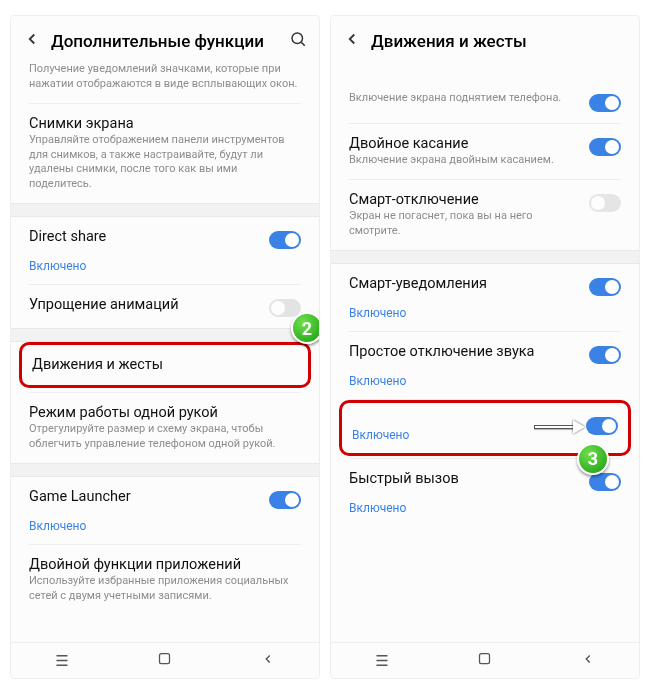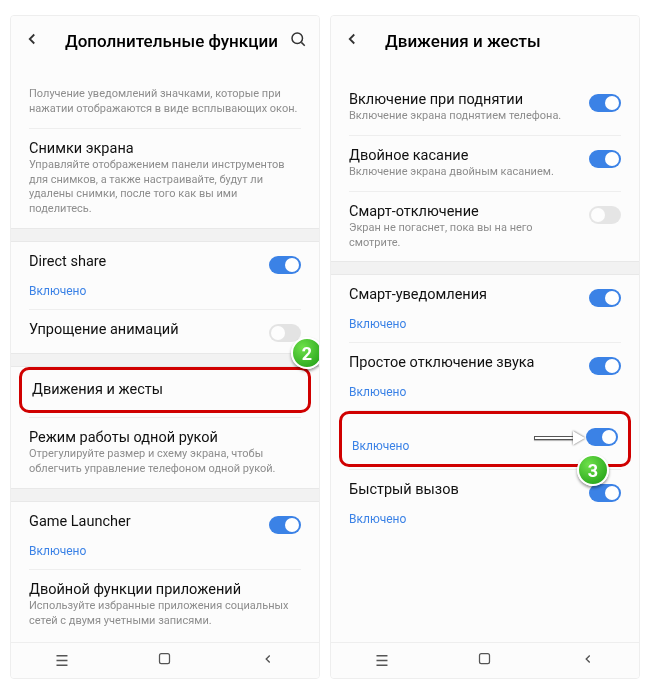--- a/index.html
+++ b/index.html
@@ -25,21 +25,21 @@
   .header {
     display: flex;
     align-items: center;
     padding: 14px 12px 10px 12px;
     background: #fcfcfc;
   }
   .header-title {
     font-size: 17px;
     font-weight: 500;
     color: #000;
-    margin-left: 24px;
+    margin-left: 10px;
     flex: 1;
   }
   .back-icon, .search-icon { color: #333; }
   .content {
     flex: 1;
     overflow: hidden;
     padding: 0 0 0 0;
   }
   .item {
     padding: 11px 18px 11px 18px;
@@ -141,21 +141,21 @@
   .navbar {
     height: 36px;
     display: flex;
     justify-content: space-around;
     align-items: center;
     border-top: 1px solid #eee;
     background: #fcfcfc;
   }
   .nav-icon { color: #555; font-size: 15px; }
   .desc-only { padding-top: 0; }
-  .desc-only .item-desc { color: #8d8d8d; margin-top: 25px; }
+  .desc-only .item-desc { color: #8d8d8d; }
 </style>
 </head>
 <body>
 
 <div class="phone">
   <div class="header">
     <span class="back-icon">
       <svg width="18" height="18" viewBox="0 0 24 24" fill="none" stroke="currentColor" stroke-width="2.4">
           <polyline points="15 18 9 12 15 6"></polyline>
         </svg>
@@ -245,21 +245,20 @@
       <svg width="18" height="18" viewBox="0 0 24 24" fill="none" stroke="currentColor" stroke-width="2.4">
           <polyline points="15 18 9 12 15 6"></polyline>
         </svg>
     </span>
     <div class="header-title">Движения и жесты</div>
   </div>
   <div class="content">
     <div style="height:18px"></div>
     <div class="item toggle-row">
       <div class="text">
-        <div class="item-title">Включение при поднятии</div>
         <div class="item-desc">Включение экрана поднятием телефона.</div>
       </div>
       <div class="switch on">
           <div class="knob"></div>
         </div>
     </div>
     <div class="divider"></div>
     <div class="item toggle-row">
       <div class="text">
         <div class="item-title">Двойное касание</div>

